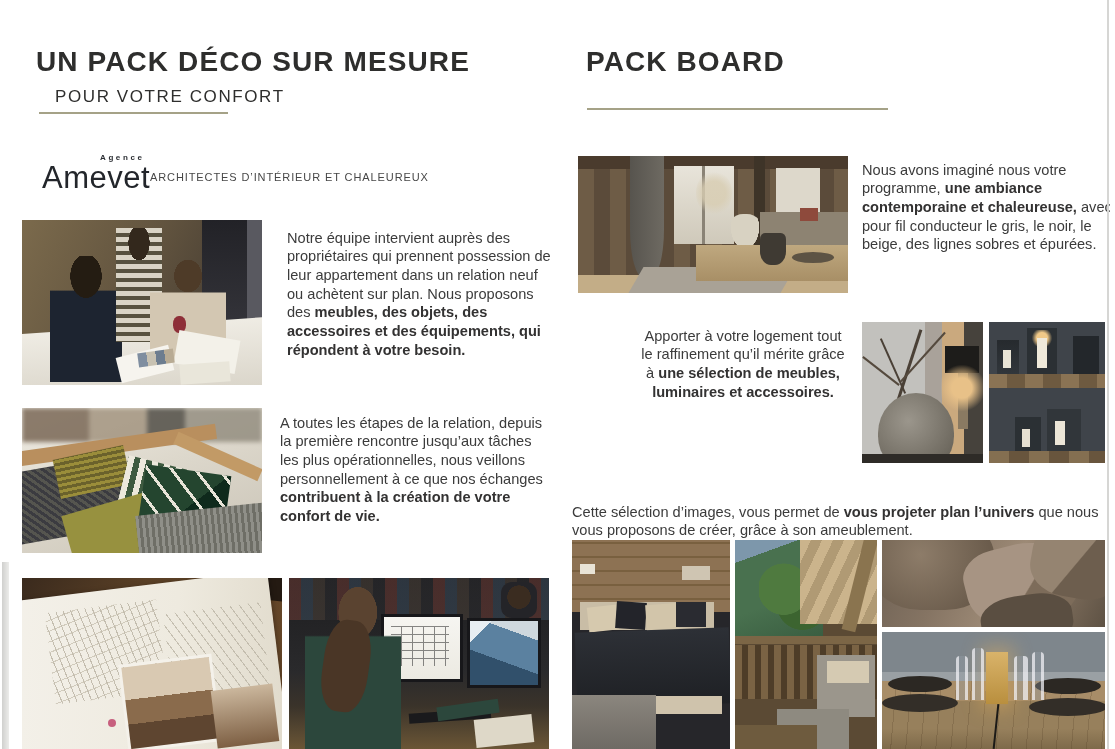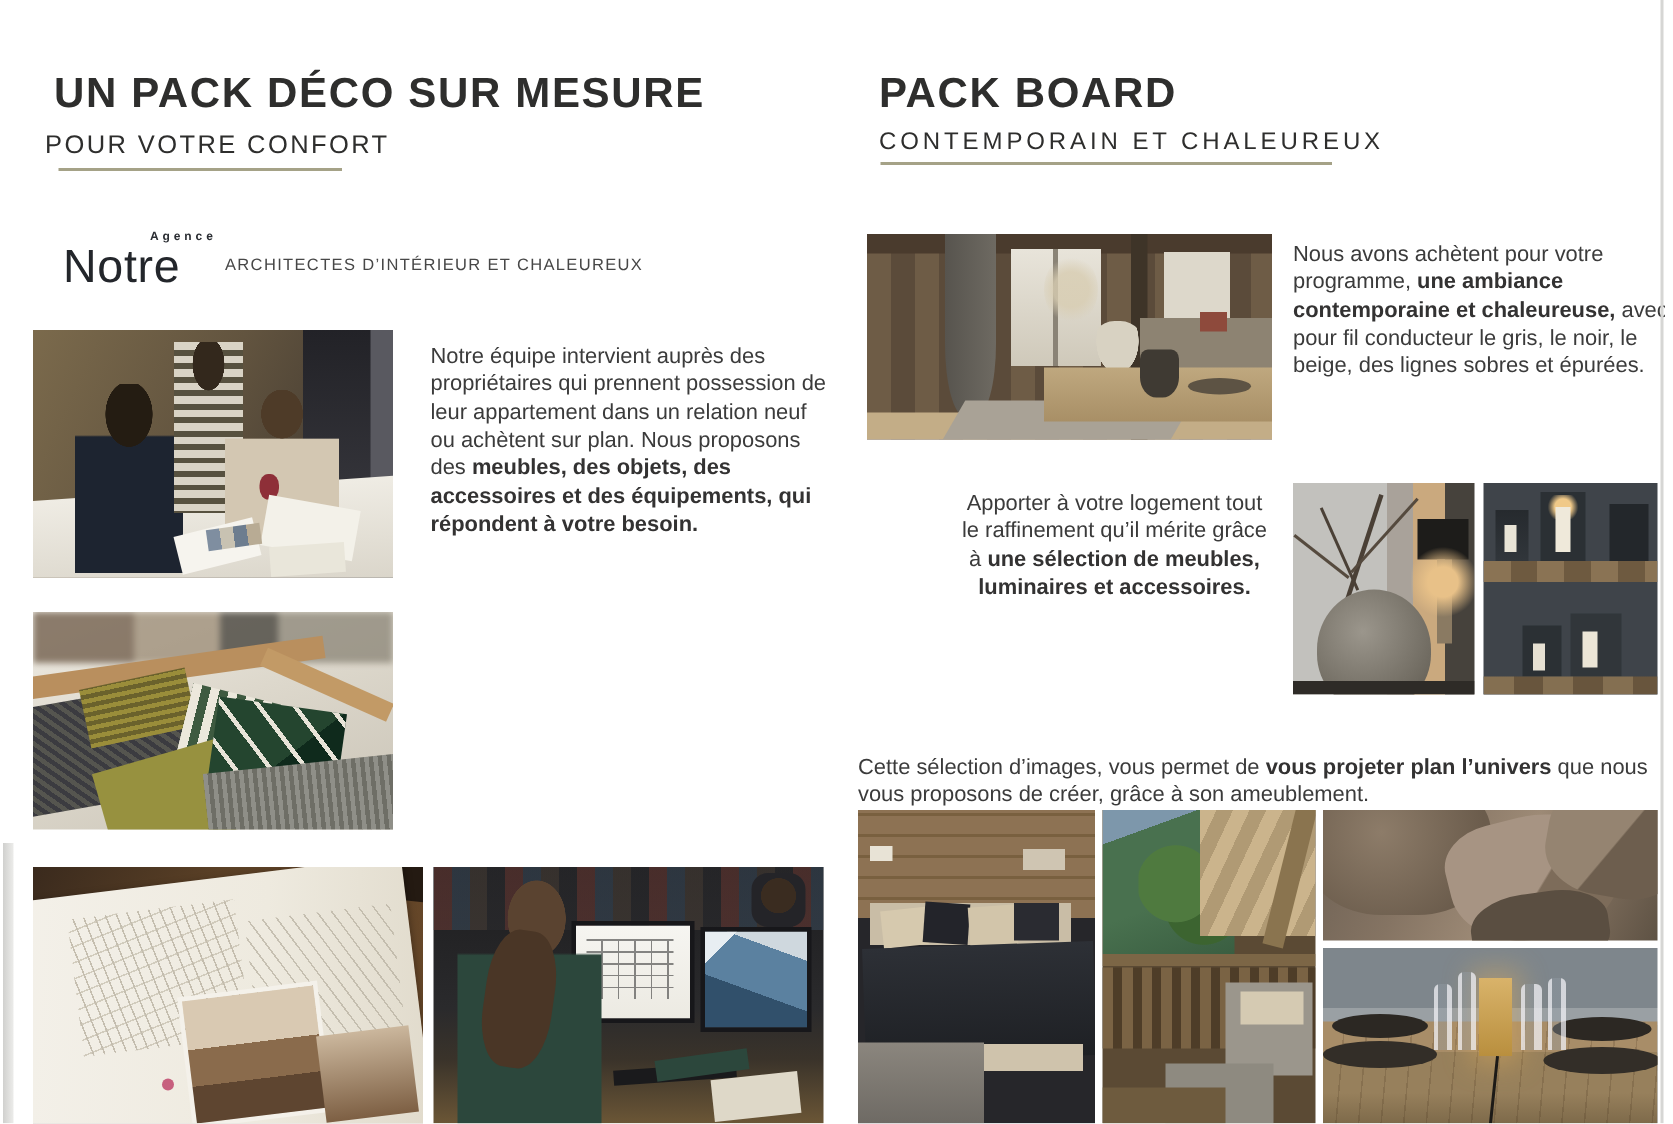--- a/index.html
+++ b/index.html
@@ -231,26 +231,26 @@
   
   .edge-left{left:2px;top:562px;width:7px;height:187px;background:linear-gradient(90deg,#d0d0ce,#ececea);}
   .edge-right{left:1107px;top:0;width:2px;height:749px;background:#d6d6d4;}
 </style>
 </head>
 <body>
 
 <div class="page">
 
   <h1 class="abs title" style="left:36px;top:27px">UN PACK DÉCO SUR MESURE</h1>
-  <h2 class="abs subtitle" style="left:30px;top:73px">POUR VOTRE CONFORT</h2>
+  <h2 class="abs subtitle" style="left:55px;top:73px">POUR VOTRE CONFORT</h2>
   <div class="abs rule" style="left:39px;top:112px;width:189px"></div>
 
   <div class="abs brand">
     <span class="brand-over">Agence</span>
-    <span class="brand-name">Notre</span>
+    <span class="brand-name">Amevet</span>
   </div>
   <div class="abs brand-tag" style="left:150px;top:171px">ARCHITECTES D’INTÉRIEUR ET CHALEUREUX</div>
 
   <div class="photo p-team" title="team-meeting-photo">
     <div class="pt-door"></div>
     <div class="pt-win"></div>
     <div class="pt-table"></div>
     <div class="pt-f1"></div>
     <div class="pt-f2"></div>
     <div class="pt-f3"></div>
@@ -268,20 +268,21 @@
     <div class="pf-wood1"></div>
     <div class="pf-wood2"></div>
     <div class="pf-tweed"></div>
     <div class="pf-must"></div>
     <div class="pf-check"></div>
     <div class="pf-olive"></div>
     <div class="pf-green"></div>
     <div class="pf-rib"></div>
   </div>
 
+  <p class="abs para" style="left:280px;top:399px;width:274px"><span>A toutes les étapes de la relation, depuis la première rencontre jusqu’aux tâches les plus opérationnelles, nous veillons personnellement à ce que nos échanges </span><span class="b">contribuent à la création de votre confort de vie.</span></p>
 
   <div class="photo p-mag" title="floorplan-catalog-photo">
     <div class="pm-corner"></div>
     <div class="pm-page"></div>
     <div class="pm-skl"></div>
     <div class="pm-skr"></div>
     <div class="pm-ph1"></div>
     <div class="pm-ph2"></div>
     <div class="pm-dot"></div>
   </div>
@@ -293,41 +294,40 @@
     <div class="pd-mon2"></div>
     <div class="pd-p2"></div>
     <div class="pd-woman"></div>
     <div class="pd-hair"></div>
     <div class="pd-kb"></div>
     <div class="pd-arm"></div>
     <div class="pd-doc"></div>
   </div>
 
   <h1 class="abs title" style="left:586px;top:27px">PACK BOARD</h1>
-  <h2 class="abs subtitle wide" style="left:586px;top:73px">CONTEMPORAIN ET CHALEUREUX</h2>
   <div class="abs rule" style="left:587px;top:108px;width:301px"></div>
 
   <div class="photo p-chalet" title="chalet-living-room-photo">
     <div class="pc-beam"></div>
     <div class="pc-win1"></div>
     <div class="pc-win2"></div>
     <div class="pc-curtain"></div>
     <div class="pc-post"></div>
     <div class="pc-lamp"></div>
     <div class="pc-sofa"></div>
     <div class="pc-cushr"></div>
     <div class="pc-chair"></div>
     <div class="pc-floor"></div>
     <div class="pc-rug"></div>
     <div class="pc-tableband"></div>
     <div class="pc-pot"></div>
     <div class="pc-bowl"></div>
   </div>
 
-  <p class="abs para" style="left:862px;top:146px;width:250px"><span>Nous avons achètent pour votre programme, </span><span class="b">une ambiance contemporaine et chaleureuse,</span><span> avec pour fil conducteur le gris, le noir, le beige, des lignes sobres et épurées.</span></p>
+  <p class="abs para" style="left:862px;top:146px;width:250px"><span>Nous avons imaginé nous votre programme, </span><span class="b">une ambiance contemporaine et chaleureuse,</span><span> avec pour fil conducteur le gris, le noir, le beige, des lignes sobres et épurées.</span></p>
 
   <p class="abs para right-align" style="left:638px;top:312px;width:210px"><span>Apporter à votre logement tout le raffinement qu’il mérite grâce à </span><span class="b">une sélection de meubles, luminaires et accessoires.</span></p>
 
   <div class="photo p-vase" title="stone-vase-branches-photo">
     <div class="pv-shade"></div>
     <div class="pv-base"></div>
     <div class="pv-glow"></div>
     <div class="pv-b1"></div>
     <div class="pv-b2"></div>
     <div class="pv-b3"></div>

